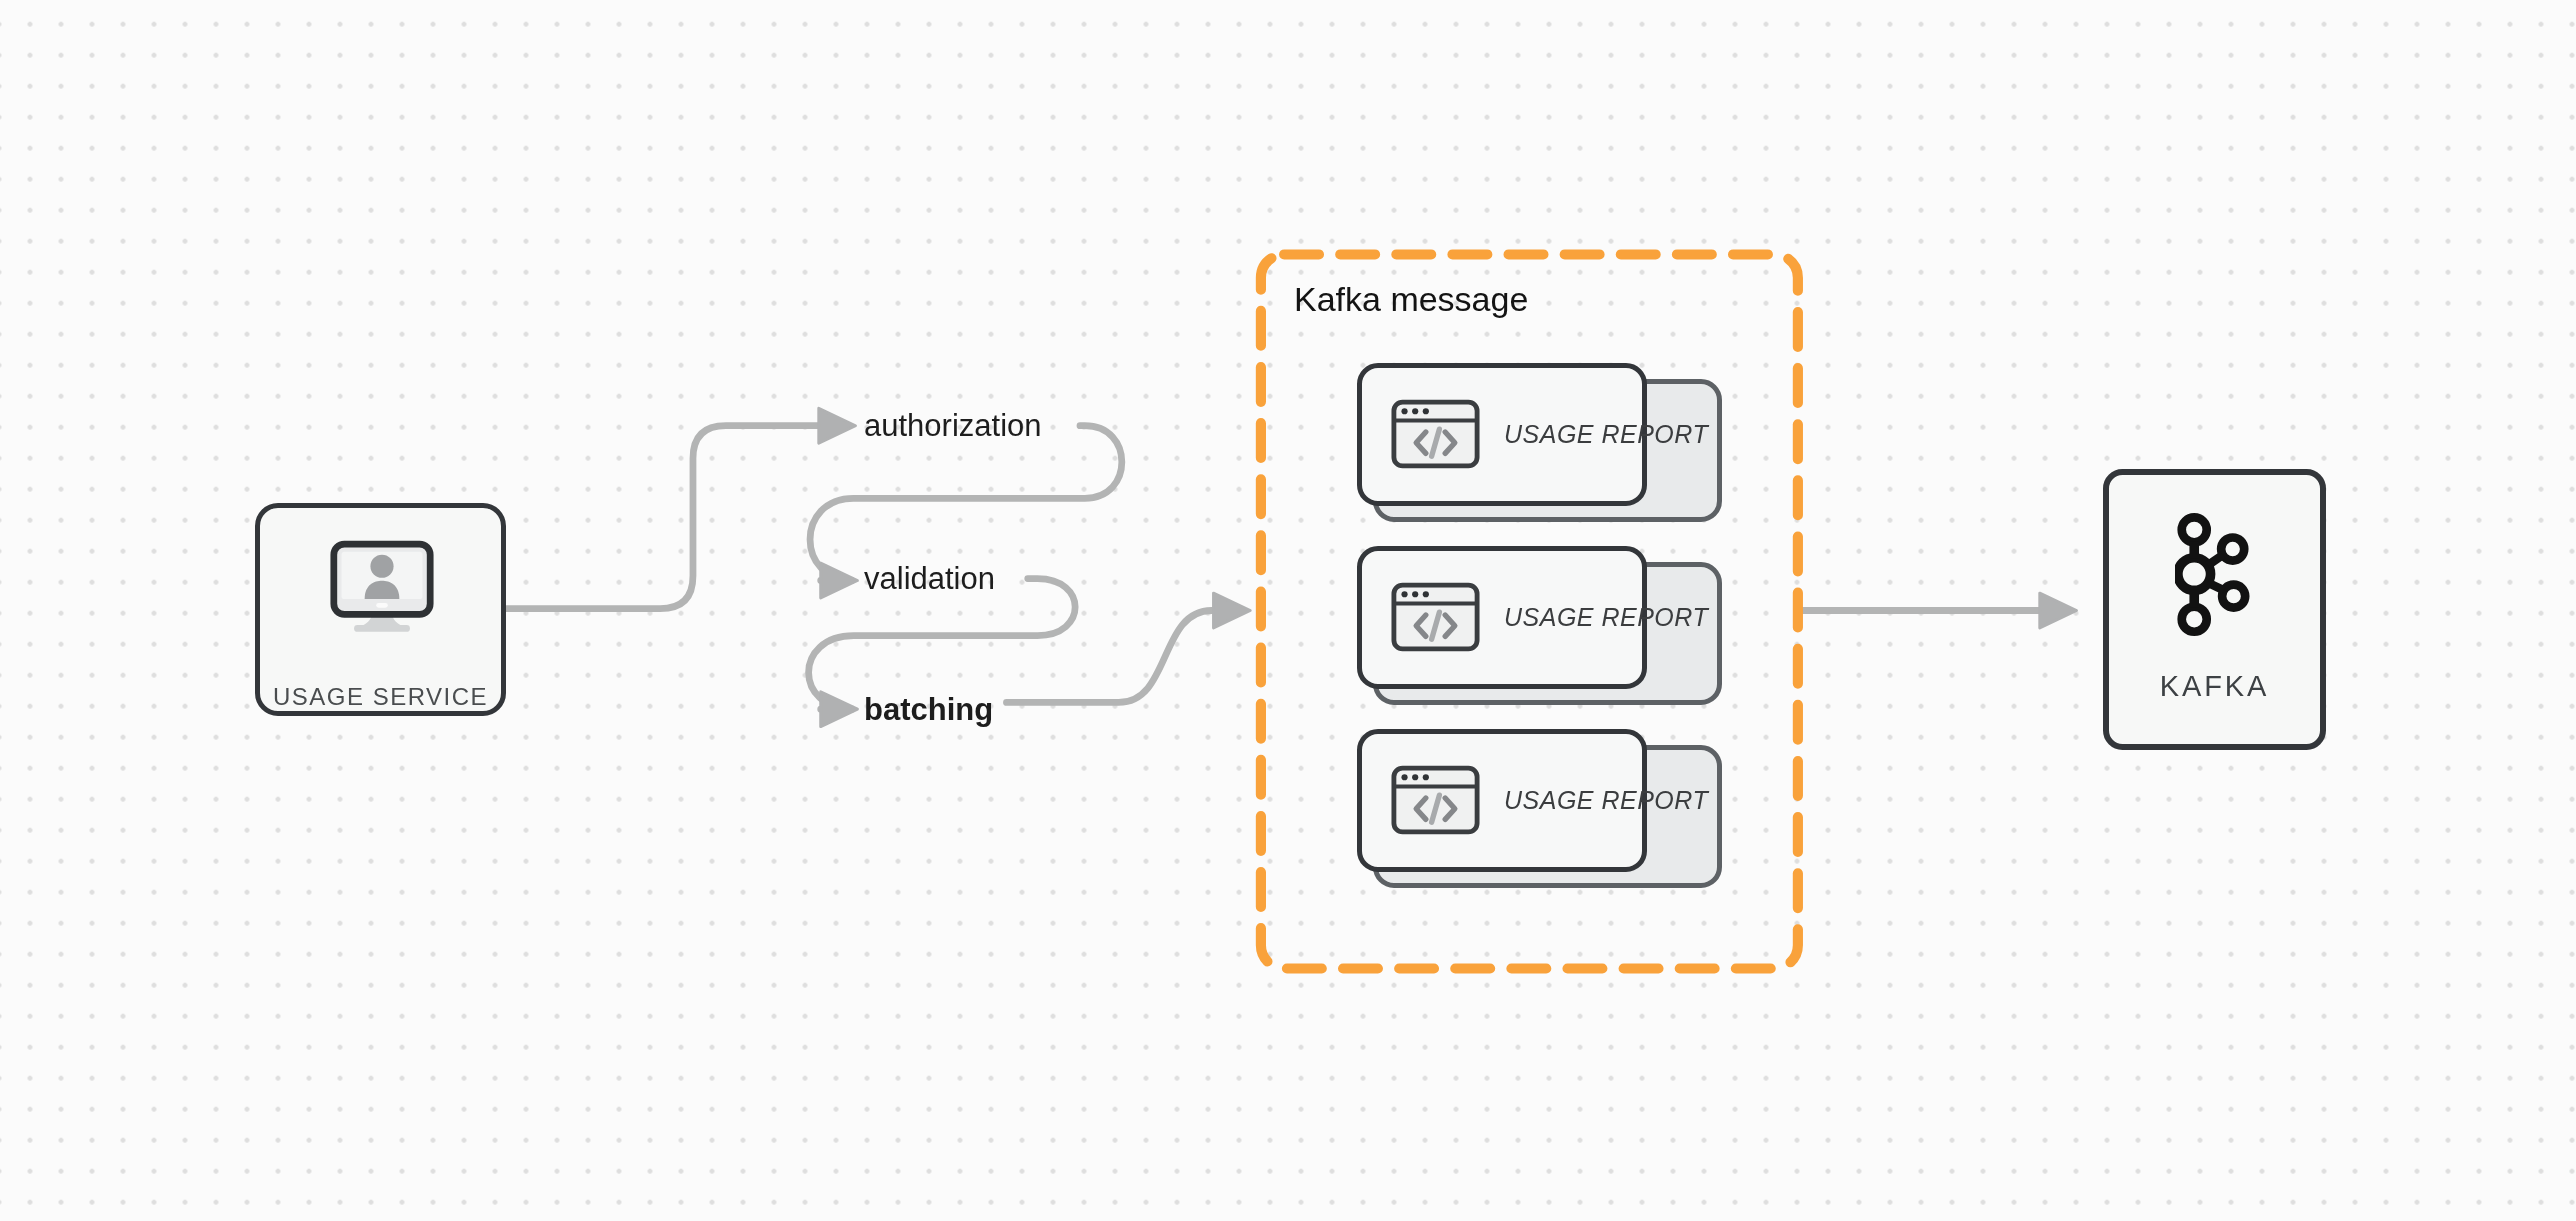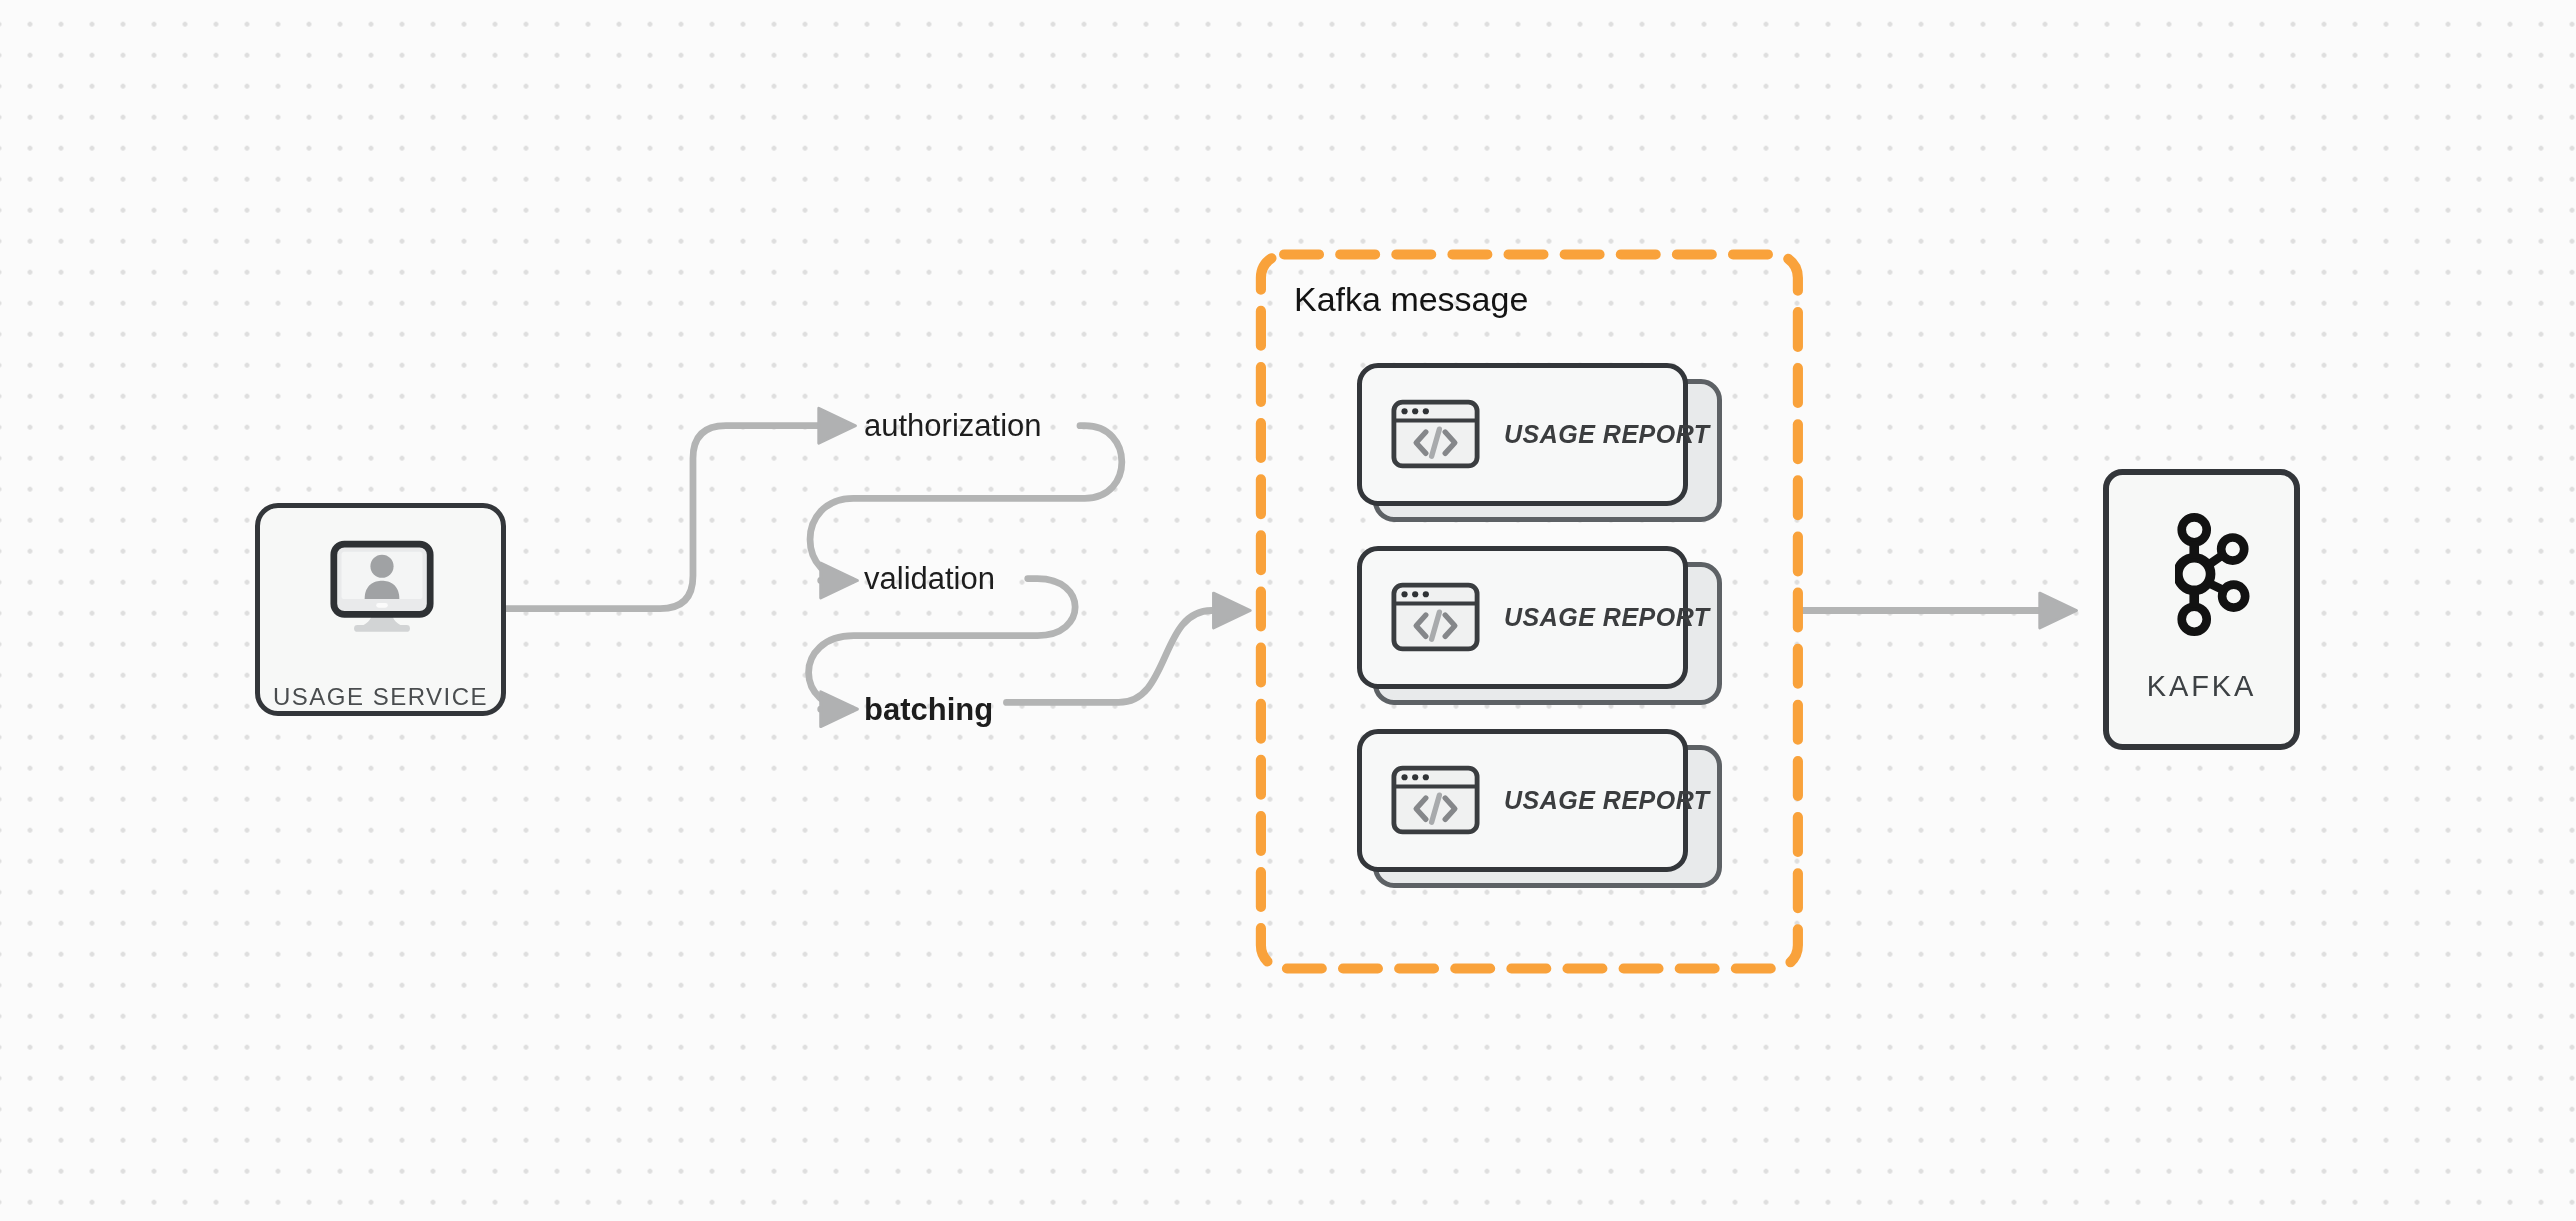--- a/index.html
+++ b/index.html
@@ -10,21 +10,21 @@
     background-size:31px 31px;background-position:14.5px 8.7px;
     font-family:"Liberation Sans",sans-serif;
   }
   .layer{position:absolute;left:0;top:0;width:2576px;height:1221px;}
   
   .node{
     position:absolute;box-sizing:border-box;background:#f7f8f7;
     border:5.8px solid #33363a;border-radius:23px;
   }
   .node-usage{left:255px;top:503px;width:251px;height:213px;}
-  .node-kafka{left:2103px;top:469px;width:197px;height:281px;border-width:6.8px;border-radius:19.4px;}
+  .node-kafka{left:2103px;top:469px;width:223px;height:281px;border-width:6.8px;border-radius:19.4px;}
   .node-icon{position:absolute;}
   .usage-monitor-icon{left:69px;top:32px;width:106px;height:93px;}
   .kafka-logo-icon{left:66px;top:37px;width:75px;height:126px;}
   .node-label{
     position:absolute;left:0;width:100%;text-align:center;
     color:#4a4d4f;font-size:24px;letter-spacing:1.5px;line-height:29px;
   }
   .node-usage .node-label{top:147px;margin-top:27px;}
   .node-kafka .node-label{top:197px;color:#3d4144;font-size:29px;letter-spacing:2.9px;font-weight:400;}
   
@@ -42,22 +42,22 @@
   }
   .card-wrap{position:absolute;left:1357px;width:349px;height:143px;}
   .card-wrap.c1{top:363px;}
   .card-wrap.c2{top:546px;}
   .card-wrap.c3{top:729px;}
   .card-shadow{
     position:absolute;left:15.5px;top:15.5px;width:349px;height:143px;box-sizing:border-box;
     background:#e8eaeb;border:5.8px solid #5d6165;border-radius:21px;
   }
   .card{
-    position:absolute;left:0;top:0;width:331px;height:143px;box-sizing:border-box;
-    background:#f7f8f8;border:5.8px solid #33363a;border-radius:21px;font-weight:bold;
+    position:absolute;left:0;top:0;width:290px;height:143px;box-sizing:border-box;
+    background:#f7f8f8;border:5.8px solid #33363a;border-radius:21px;
   }
   .card-icon{position:absolute;left:29px;top:31px;width:89px;height:70px;}
   .card-label{
     position:absolute;left:142px;top:0;height:132px;display:flex;align-items:center;
     color:#3b3d3f;font-size:25px;font-style:italic;letter-spacing:0.5px;white-space:nowrap;
   }
 </style>
 </head>
 <body>
 

